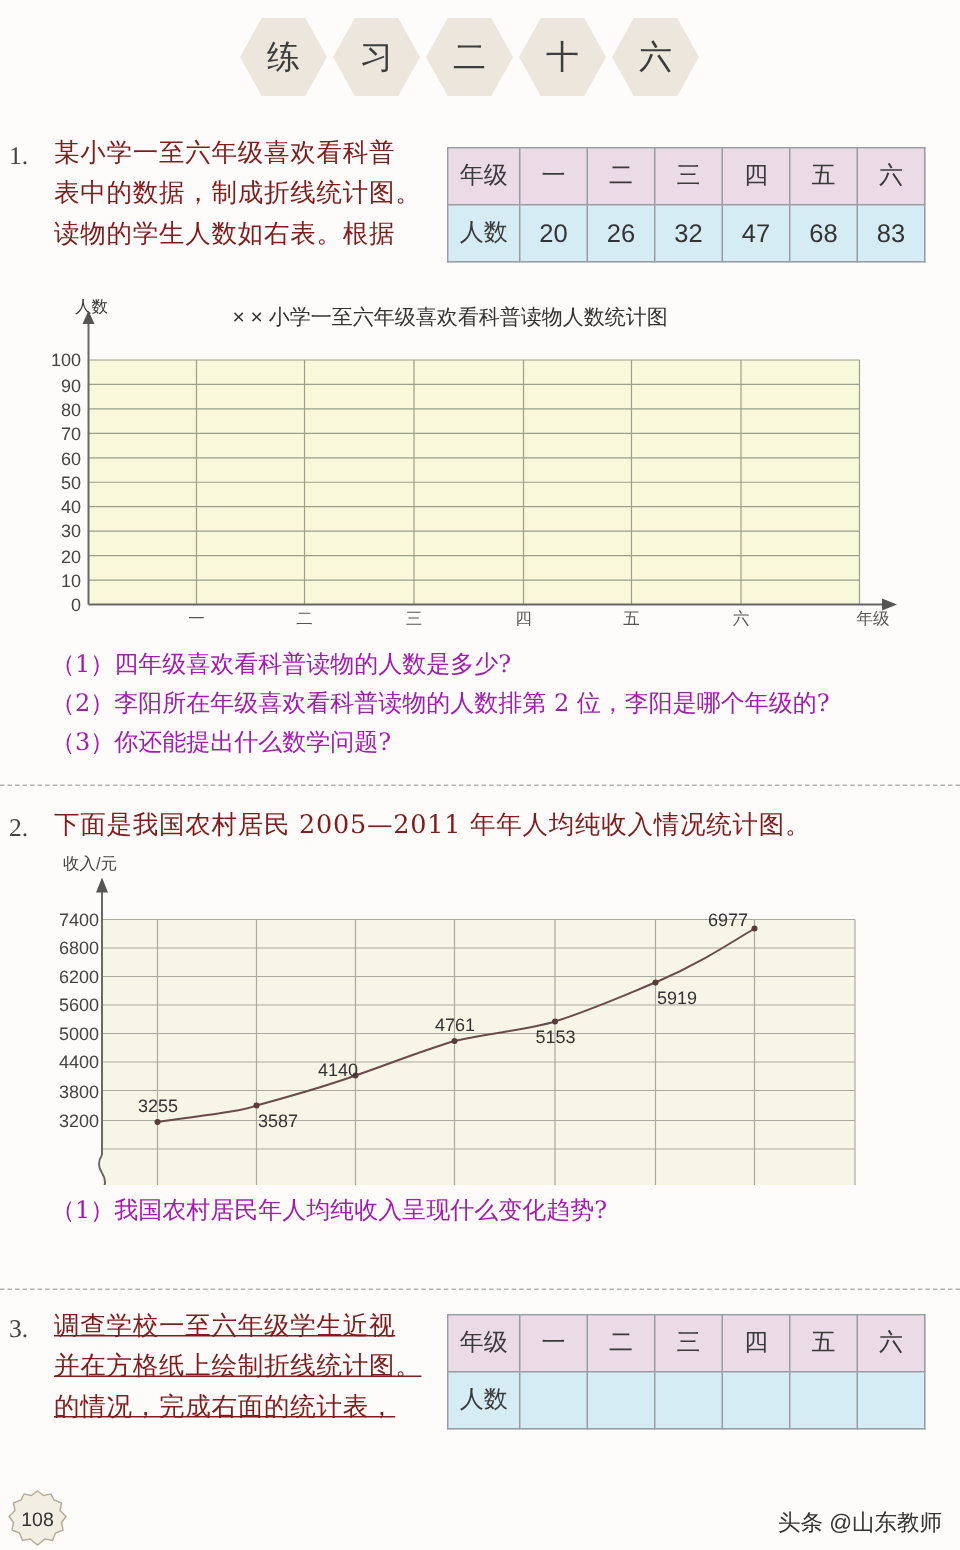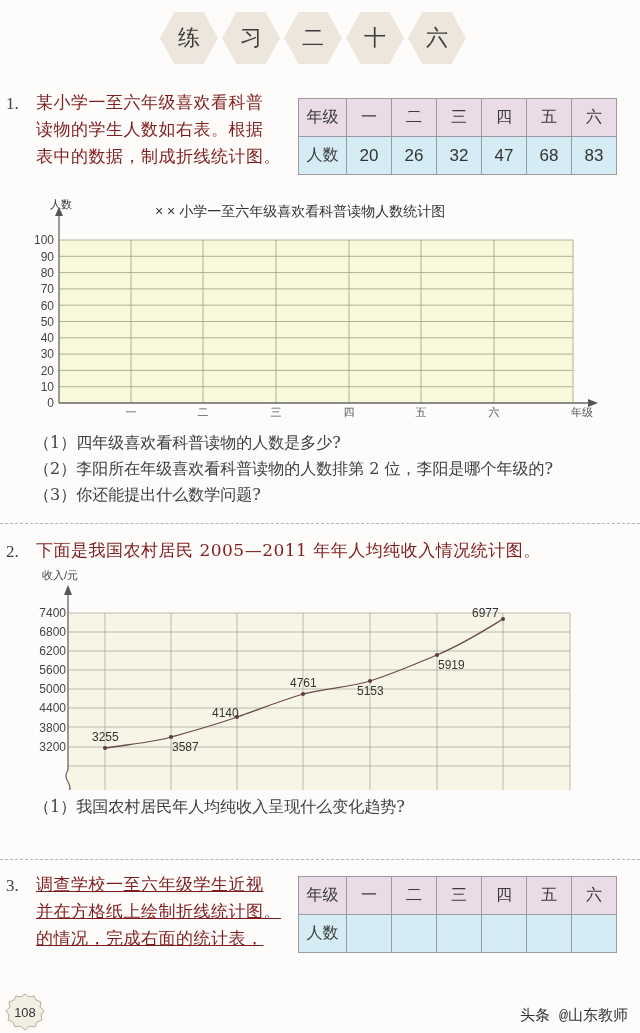--- a/index.html
+++ b/index.html
@@ -9,42 +9,42 @@
   .hex-row { position: absolute; top: 12px; left: 160px; display: flex; gap: 4px; }
   .hex { width: 58px; height: 52px; background: #ece6dd; clip-path: polygon(25% 0, 75% 0, 100% 50%, 75% 100%, 25% 100%, 0 50%); display: flex; align-items: center; justify-content: center; font-size: 22px; color: #3d3d3d; }
   .qnum { font-family: "Liberation Serif", serif; font-size: 17px; color: #444; }
   .qtext { font-size: 17px; line-height: 27px; color: #7f1d1d; letter-spacing: 0.5px; }
   table.stat { position: absolute; border-collapse: collapse; font-size: 16px; }
   table.stat td { border: 1px solid #9a9aa2; text-align: center; width: 45px; height: 38px; }
   table.stat tr.r1 td { background: #eadbe6; }
   table.stat tr.r2 td { background: #d6ecf5; }
   table.stat td.head { width: 48px; }
   table.stat .num { font-family: "Liberation Sans", sans-serif; font-size: 17px; color: #333; }
-  .subq { font-size: 16px; line-height: 26px; color: #404040; }
+  .subq { font-size: 16px; line-height: 26px; color: #a21caf; }
   .dashed { position: absolute; left: 0; width: 640px; border-top: 1px dashed #b5b5b5; }
   svg text { font-family: "Liberation Sans", sans-serif; }
-  .watermark { position: absolute; right: 12px; bottom: 8px; font-family: Liberation Mono, monospace; font-size: 15px; color: #333; }
+  .watermark { position: absolute; right: 12px; bottom: 8px; font-family: Liberation Sans, sans-serif; font-size: 15px; color: #333; }
   .pagebadge { position: absolute; left: 4px; top: 992px; width: 42px; height: 40px; }
 </style>
 </head>
 <body>
 
 <div class="hex-row">
   <div class="hex">练</div>
   <div class="hex">习</div>
   <div class="hex">二</div>
   <div class="hex">十</div>
   <div class="hex">六</div>
 </div>
 
 <div class="abs qnum" style="left:6px; top:94px;">1.</div>
 <div class="abs qtext" style="left:36px; top:89px;">
   <div>某小学一至六年级喜欢看科普</div>
+  <div>表中的数据，制成折线统计图。</div>
   <div>读物的学生人数如右表。根据</div>
-  <div>表中的数据，制成折线统计图。</div>
 </div>
 
 <table class="stat" style="left:298px; top:98px;">
   <tbody>
       <tr class="r1">
     <td class="head">年级</td>
     <td>一</td>
     <td>二</td>
     <td>三</td>
     <td>四</td>

